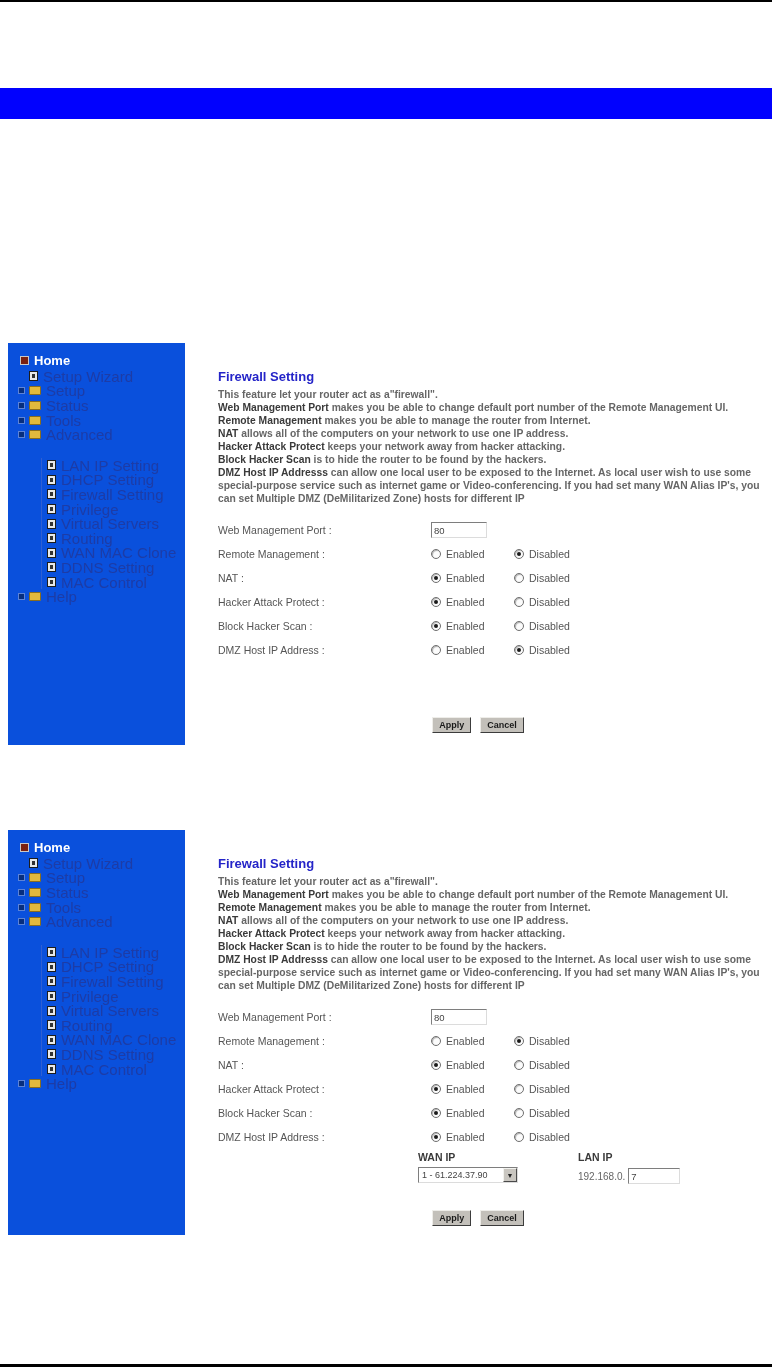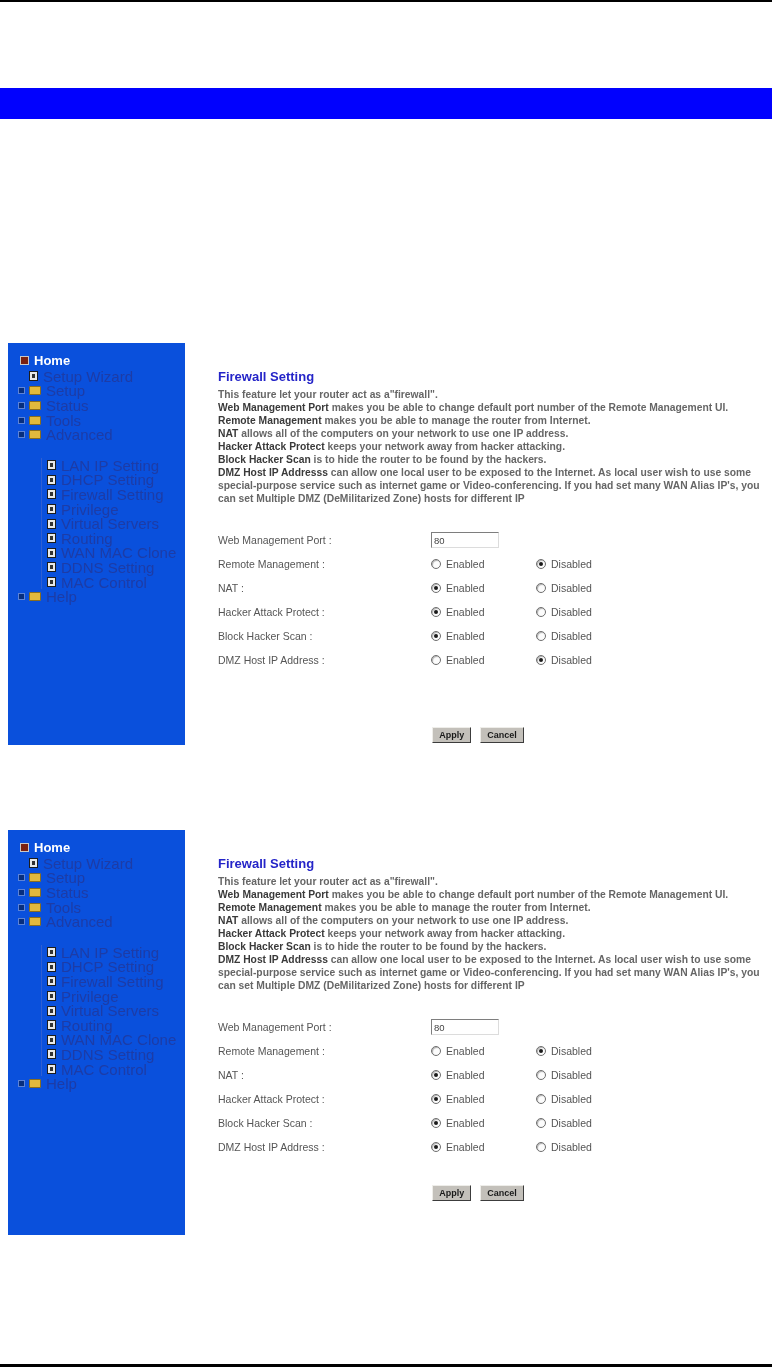--- a/index.html
+++ b/index.html
@@ -38,30 +38,30 @@
   .doc { width:9px; height:10px; background:#e9e9e9; border:1px solid #1c1c1c; box-sizing:border-box; flex:none;
          display:flex; align-items:center; justify-content:center; }
   .doc::after { content:""; width:3px; height:4px; background:#333; }
 
   
   .content { position:absolute; left:210px; top:26px; width:548px; }
   .page-title { font-size:13px; font-weight:bold; color:#2424c8; margin-bottom:4px; }
   .desc { font-size:10.3px; line-height:13px; color:#666;font-weight:bold; }
   .desc b { color:#3a3a3a; }
 
-  .form { margin-top:23px; font-size:10.5px; color:#555; }
+  .form { margin-top:13px; font-size:10.5px; color:#555; }
   .form-row { display:flex; align-items:center; height:24px; }
   .form-label { width:213px; flex:none; }
-  .cell { display:flex; align-items:center; width:105px; flex:none;text-align:center; }
+  .cell { display:flex; align-items:center; width:83px; flex:none;text-align:center; }
   .radio { width:10px; height:10px; border-radius:50%; background:#fcfcfc; border:1px solid #6e6e6e;
            box-shadow:inset 1px 1px 1px rgba(0,0,0,.3); box-sizing:border-box; position:relative; flex:none; cursor:pointer; }
   .radio.checked::after { content:""; position:absolute; left:2px; top:2px; width:4px; height:4px; border-radius:50%; background:#1a1a1a; }
   .radio-label { margin-left:5px; }
 
-  .tb-input { width:68px; height:16px; box-sizing:border-box; background:#fff;
+  .tb-input { width:56px; height:16px; box-sizing:border-box; background:#fff;
               border:1px solid; border-color:#7e7e7e #dcdcdc #dcdcdc #7e7e7e;
               font-family:"Liberation Sans", sans-serif; font-size:9.5px; color:#444; padding:0 2px; }
   .tb-small { width:52px; }
 
   .dmz-extra { display:flex; margin-top:2px; }
   .dmz-col-wan { margin-left:200px; width:160px; }
   .dmz-col-lan { margin-left:0; }
   .dmz-head { font-size:10.5px; font-weight:bold; color:#3a3a3a; height:14px; }
   .select-box { display:inline-flex; align-items:center; margin-top:2px; height:16px; background:#fff;
                 border:1px solid; border-color:#7e7e7e #dcdcdc #dcdcdc #7e7e7e; box-sizing:border-box; cursor:pointer; }
@@ -382,20 +382,36 @@
         <span class="cell">
             <span class="radio checked"></span>
             <span class="radio-label">Enabled</span>
           </span>
         <span class="cell">
             <span class="radio"></span>
             <span class="radio-label">Disabled</span>
           </span>
       </div>
 
+      <div class="dmz-extra">
+        <div class="dmz-col-wan">
+          <div class="dmz-head">WAN IP</div>
+          <div class="select-box">
+            <span class="select-text">1 - 61.224.37.90</span>
+            <span class="select-arrow">▼</span>
+          </div>
+        </div>
+        <div class="dmz-col-lan">
+          <div class="dmz-head">LAN IP</div>
+          <div class="lan-row">
+            <span class="lan-prefix">192.168.0.</span>
+            <input class="tb-input tb-small" type="text" value="7" style="">
+          </div>
+        </div>
+      </div>
 
       <div class="btn-row btn-row-2">
         <button class="btn">Apply</button>
         <button class="btn">Cancel</button>
       </div>
     </div>
   </div>
 </div>
 
 <div class="rule rule-bottom"></div>

